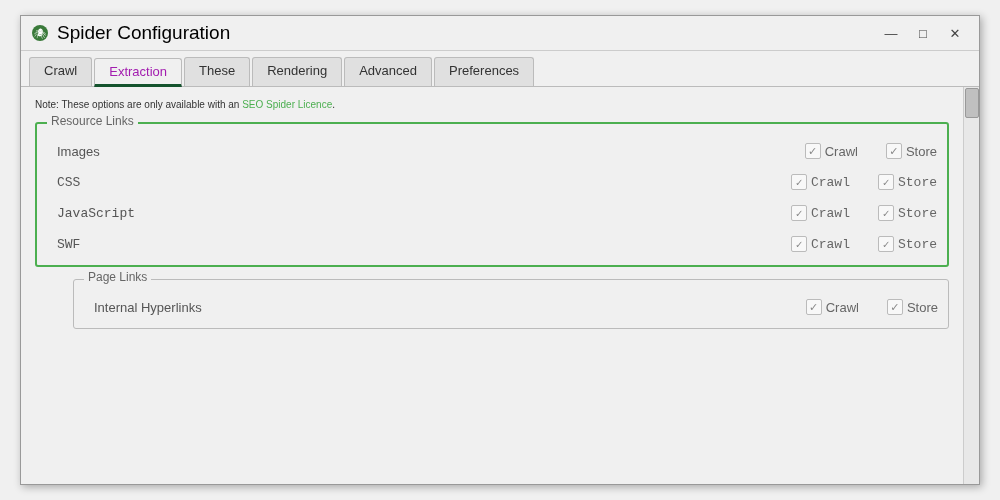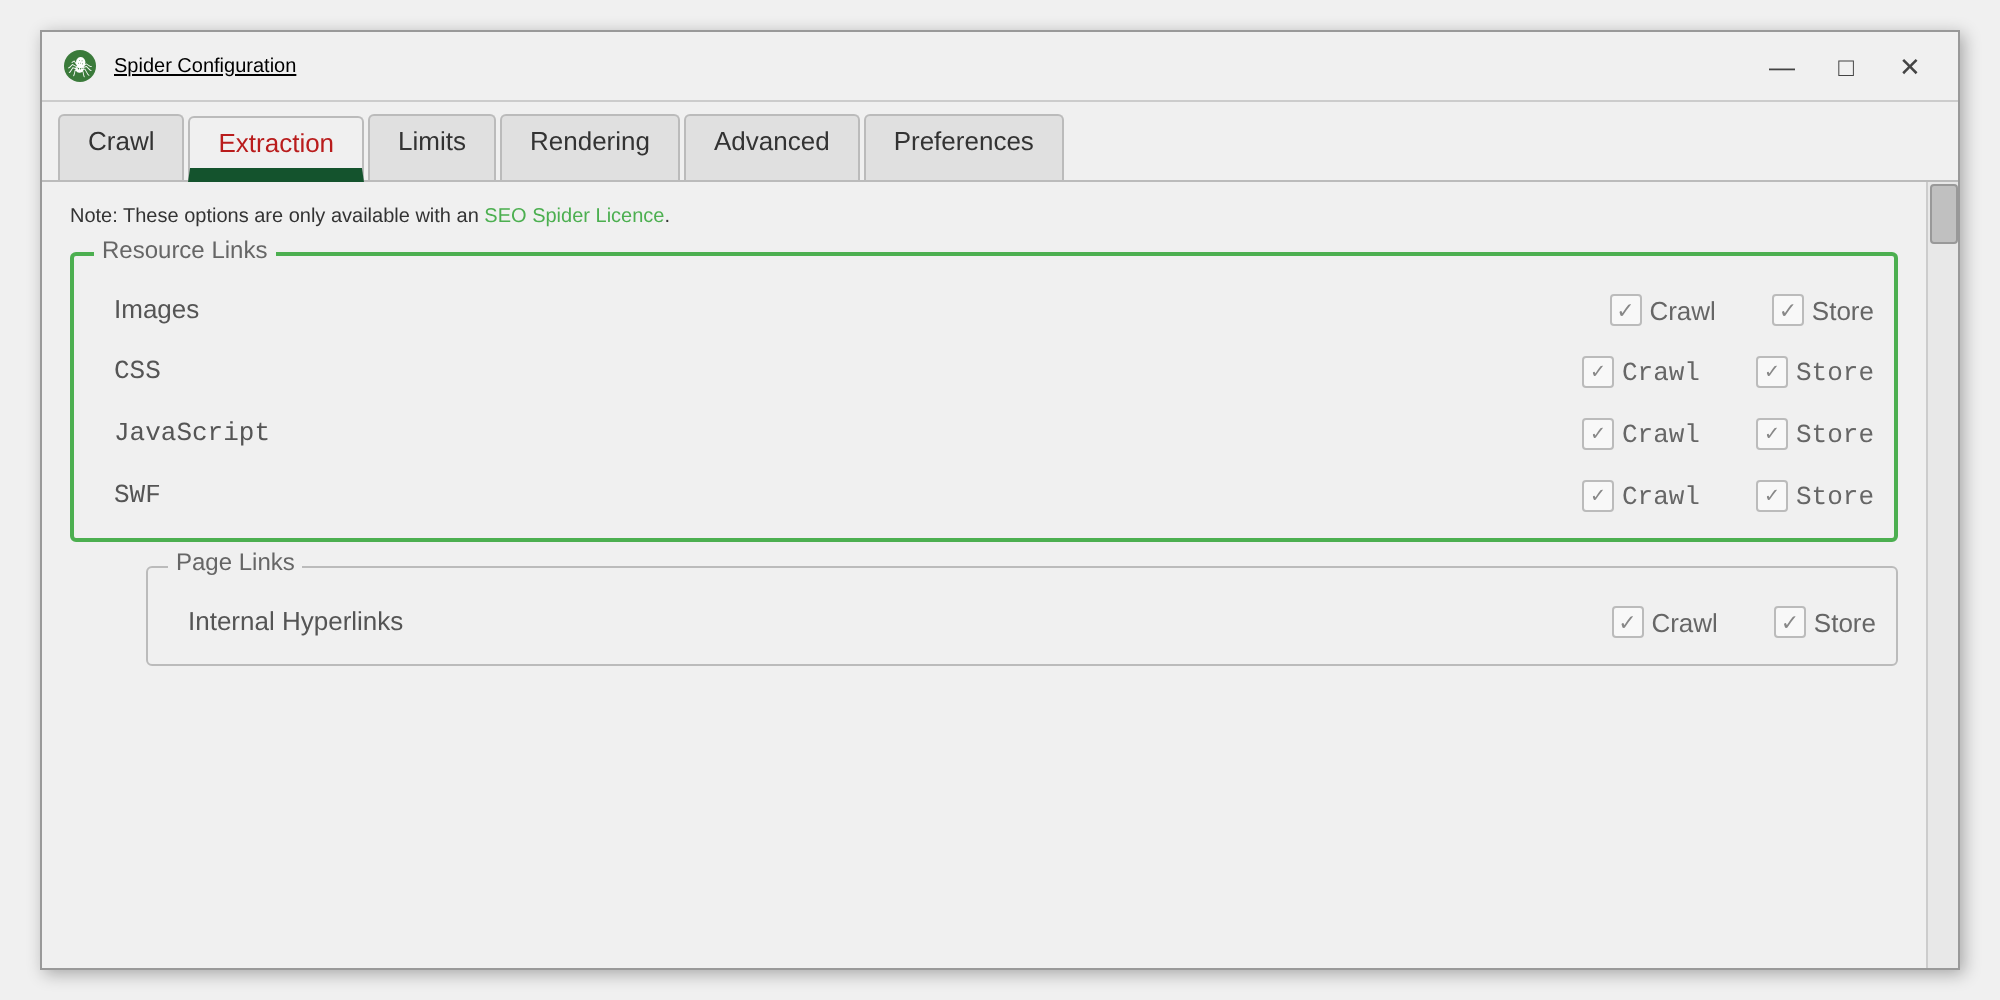--- a/index.html
+++ b/index.html
@@ -35,24 +35,23 @@
     .title-bar-left {
       display: flex;
       align-items: center;
       gap: 8px;
     }
     .title-icon {
       width: 18px;
       height: 18px;
     }
     .title-text {
-      font-size: 10px;
+      font-size: 19px;
       font-weight: normal;
       color: #000;
-      text-decoration: underline;
     }
     .title-bar-right {
       display: flex;
       align-items: center;
       gap: 4px;
     }
     .win-btn {
       width: 28px;
       height: 22px;
       border: none;
@@ -79,22 +78,22 @@
       background: #e0e0e0;
       cursor: pointer;
       font-size: 13px;
       color: #333;
       margin-right: 2px;
       border-radius: 3px 3px 0 0;
       user-select: none;
     }
     .tab.active {
       background: #f0f0f0;
-      border-bottom: 7px solid #14532d;
-      color: #b91c1c;
+      border-bottom: 3px solid #14532d;
+      color: #a21caf;
       font-weight: 500;
       position: relative;
       bottom: -1px;
       z-index: 1;
     }
 
     .content-area {
       flex: 1;
       display: flex;
       overflow: hidden;
@@ -149,21 +148,21 @@
       padding: 0 4px;
       font-size: 12px;
       color: #666;
     }
     .group-content {
       margin-top: 6px;
     }
 
     .resource-row {
       display: flex;
-      align-items: flex-start;
+      align-items: center;
       padding: 7px 0;
       border-bottom: none;
       gap: 36px;
     }
     .resource-row + .resource-row {
       border-top: 1px solid transparent;
       font-family: Liberation Mono, monospace;
     }
     .resource-label {
       flex: 1;
@@ -221,21 +220,21 @@
     <div class="title-bar-right">
       <button class="win-btn">—</button>
       <button class="win-btn">□</button>
       <button class="win-btn close">✕</button>
     </div>
   </div>
 
   <div class="tab-bar">
     <div class="tab">Crawl</div>
     <div class="tab active">Extraction</div>
-    <div class="tab">Limits</div>
+    <div class="tab">These</div>
     <div class="tab">Rendering</div>
     <div class="tab">Advanced</div>
     <div class="tab">Preferences</div>
   </div>
 
   <div class="content-area">
     <div class="main-panel">
 
       <div class="note-line">
         <span>Note: These options are only available with an </span><span class="note-link">SEO Spider Licence</span><span>.</span>

